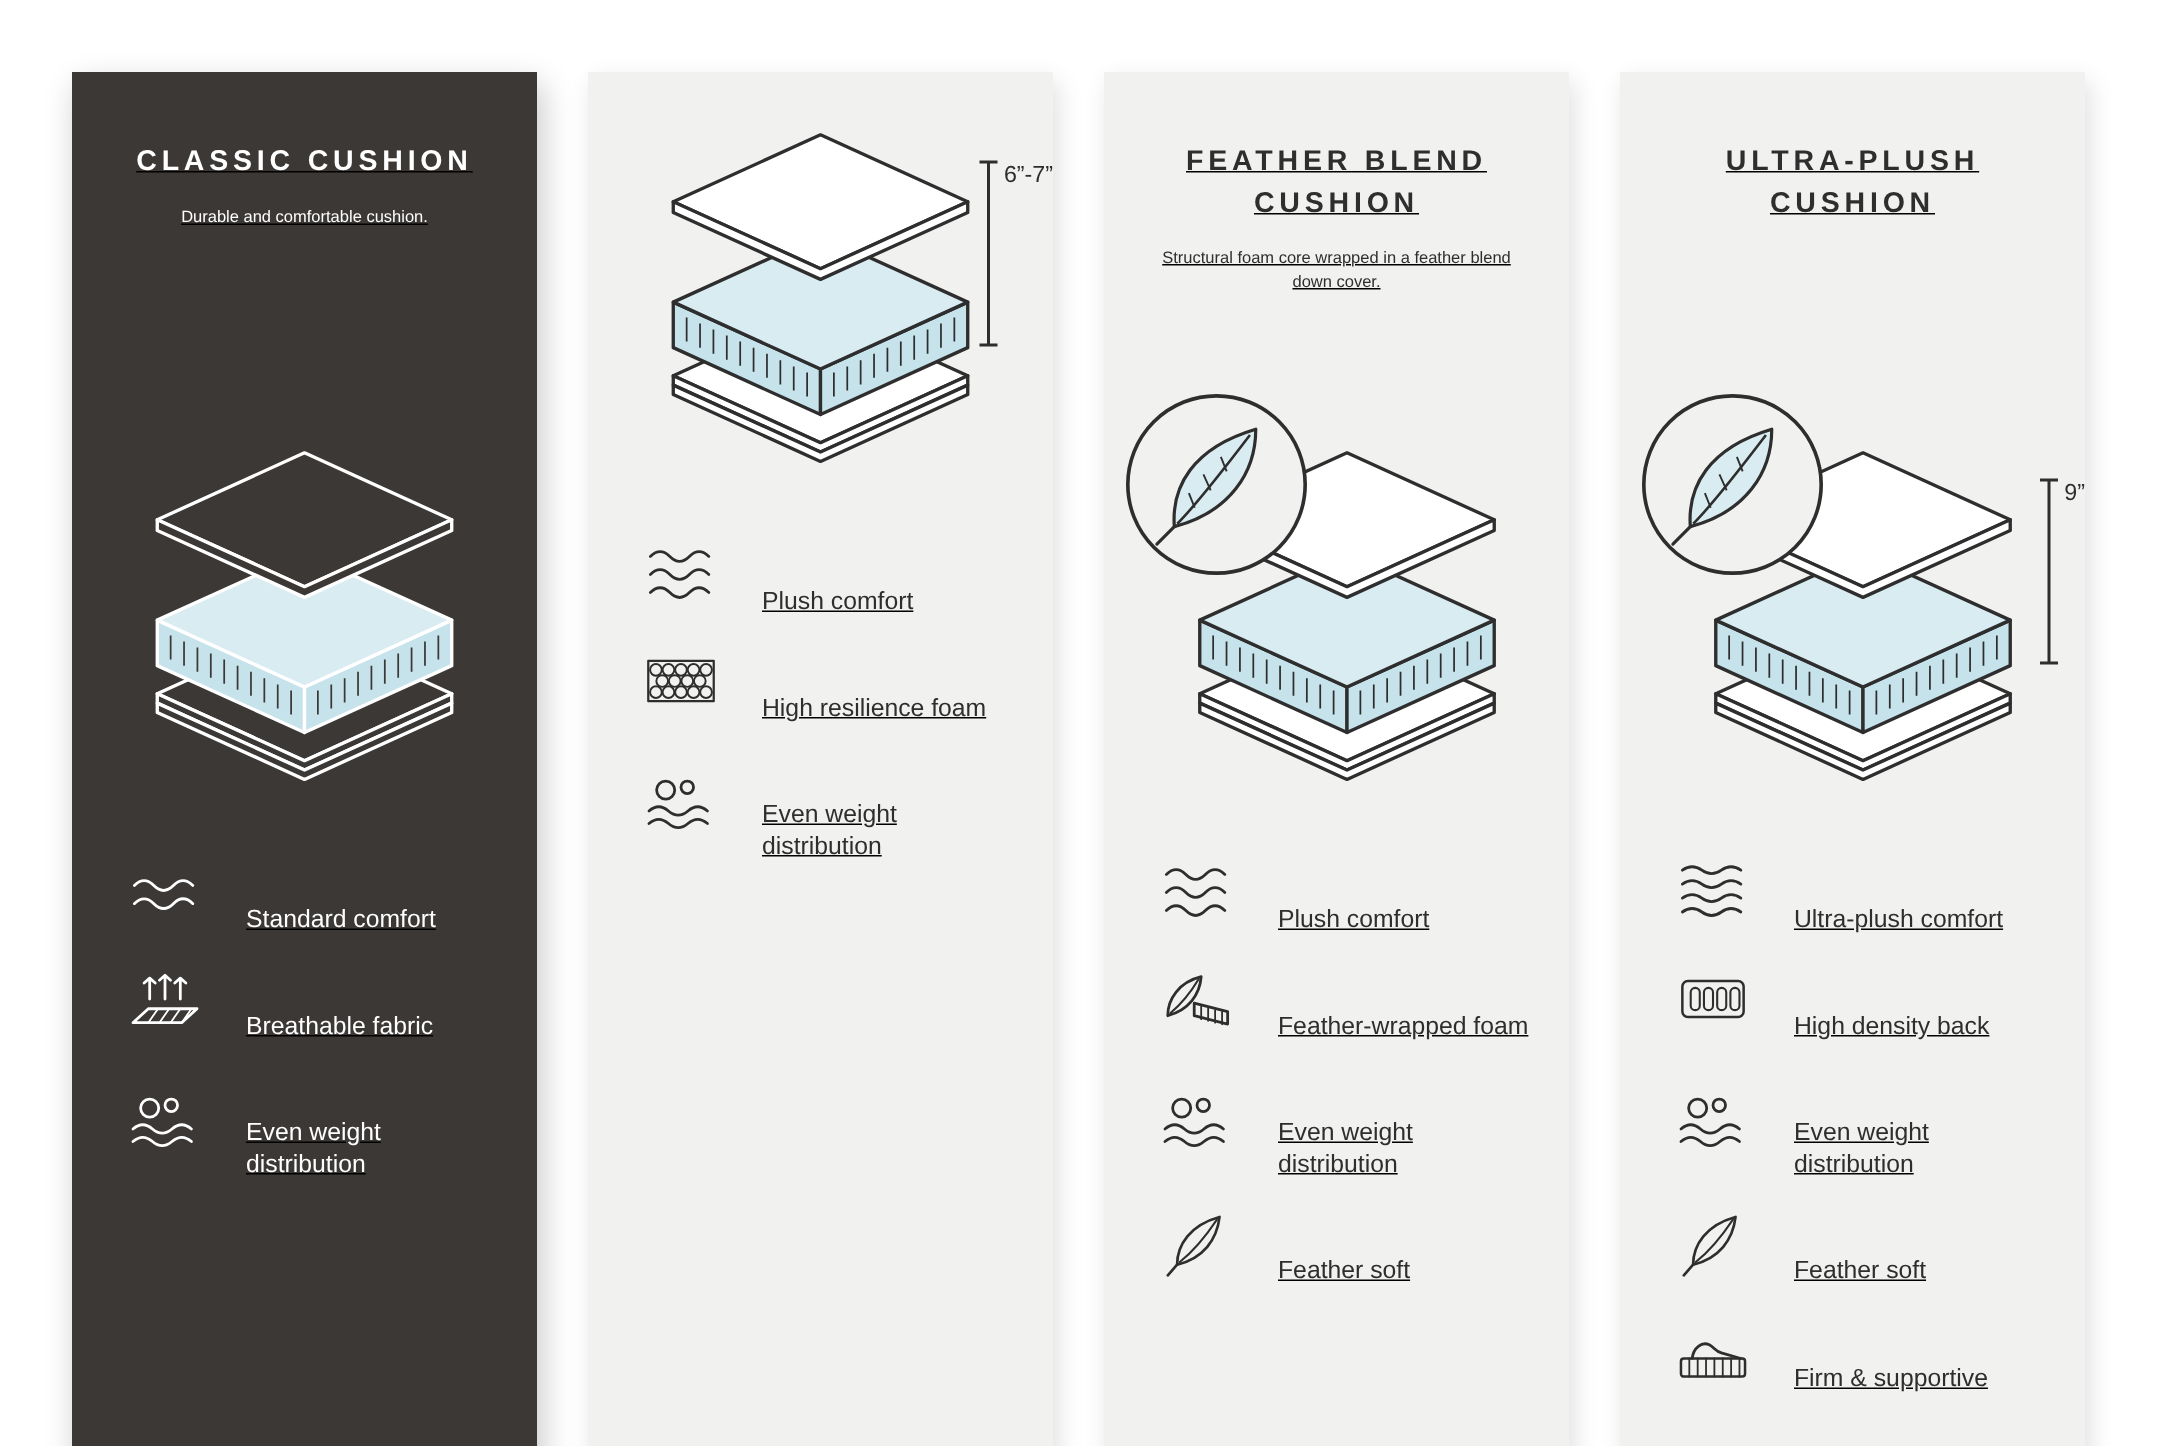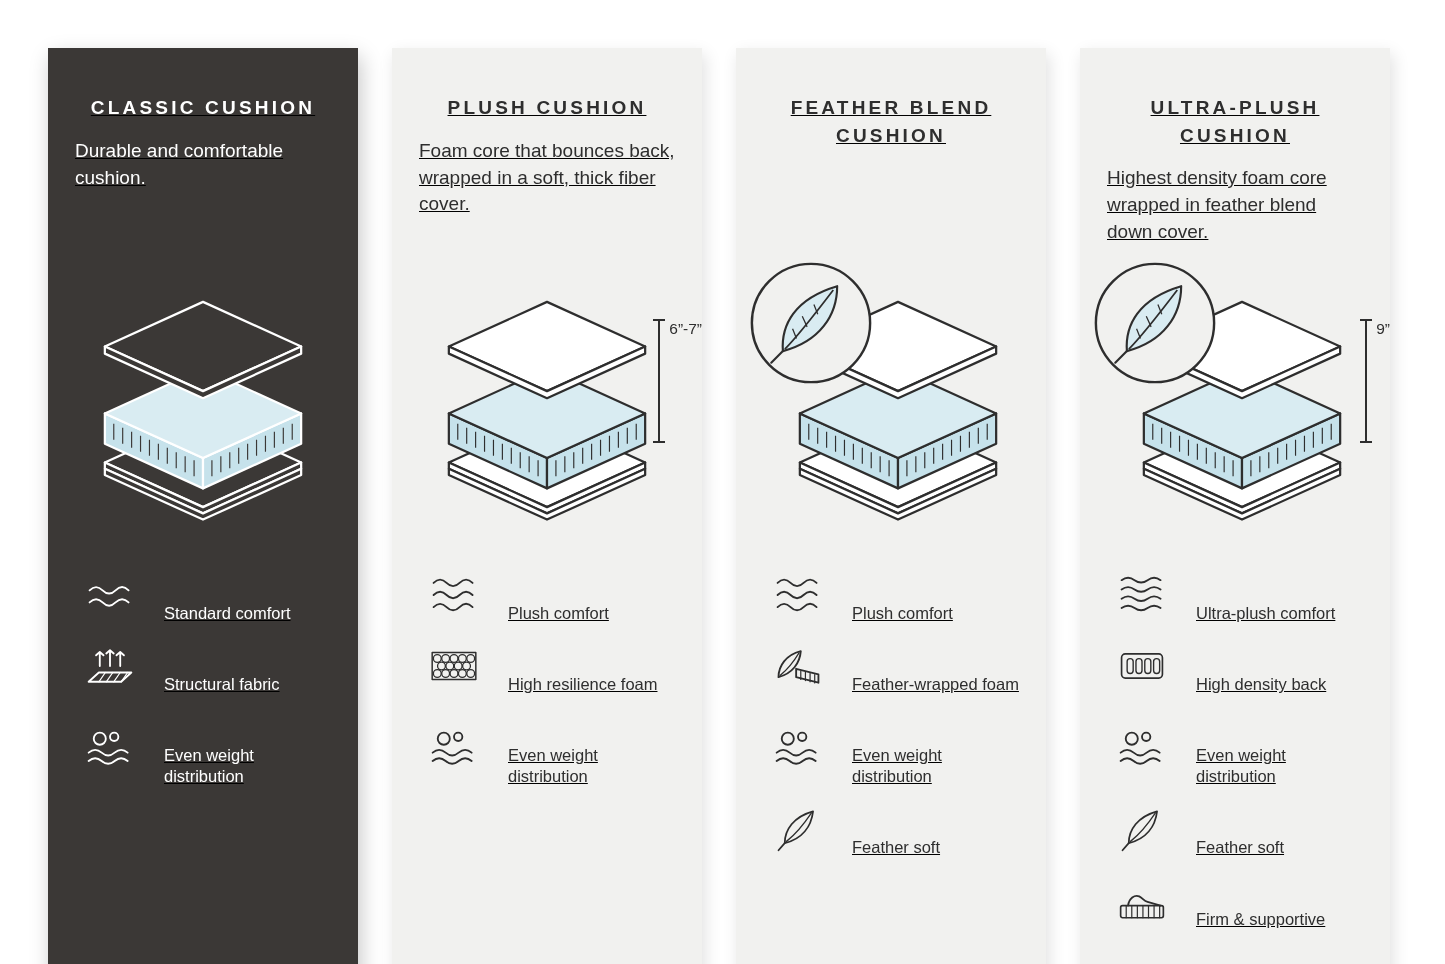--- a/index.html
+++ b/index.html
@@ -13,21 +13,21 @@
     background:var(--bg);box-shadow:3px 6px 16px rgba(0,0,0,.12);text-decoration:underline;
   }
   .panel--dark{--bg:#3B3836;--line:#FFFFFF;--text:#FFFFFF;--slab:#3B3836;--hatch:#3B3836;
     box-shadow:3px 8px 20px rgba(0,0,0,.22);}
   .panel--light{--bg:#F1F1EF;--line:#2E2E2E;--text:#2E2E2E;--slab:#FFFFFF;--hatch:#2E2E2E;}
   .p1{left:48px}.p2{left:392px}.p3{left:736px}.p4{left:1080px}
 
   .head{box-sizing:border-box;height:212px;padding-top:46px;}
   .title{font-size:19px;font-weight:bold;letter-spacing:3.2px;text-align:center;
     color:var(--text);line-height:1.45;max-width:272px;margin:0 auto;}
-  .desc{font-size:19px;color:var(--text);text-align:left;line-height:1.42;
+  .desc{font-size:11px;color:var(--text);text-align:center;line-height:1.42;
     max-width:256px;margin:16px auto 0;}
 
   .illus{height:288px;position:relative;display:flex;align-items:center;justify-content:center;}
   .cushion{width:232px;height:241px;display:block;}
   .has-badge .cushion{margin-left:14px;}
   .badge{position:absolute;left:12px;top:0;width:126px;height:126px;}
 
   .measure{position:absolute;right:0;top:60px;display:flex;align-items:flex-start;gap:9px;}
   .mline{width:2px;height:122px;background:#2E2E2E;position:relative;}
   .mline::before,.mline::after{content:"";position:absolute;left:-5px;width:12px;height:2px;background:#2E2E2E;}
@@ -159,36 +159,32 @@
     <div class="feature">
       <svg class="fi" viewBox="0 0 56 44">
           <use href="#i-waves2"></use>
         </svg>
       <div class="flabel">Standard comfort</div>
     </div>
     <div class="feature">
       <svg class="fi" viewBox="0 0 56 46">
           <use href="#i-breathable"></use>
         </svg>
-      <div class="flabel">Structural fabric</div>
+      <div class="flabel">Breathable fabric</div>
     </div>
     <div class="feature">
       <svg class="fi" viewBox="0 0 56 44">
           <use href="#i-weight"></use>
         </svg>
       <div class="flabel">Even weight distribution</div>
     </div>
   </div>
 </section>
 
 <section class="panel panel--light p2">
-  <div class="head">
-    <h2 class="title">PLUSH CUSHION</h2>
-    <p class="desc">Foam core that bounces back, wrapped in a soft, thick fiber cover.</p>
-  </div>
   <div class="illus">
     <svg class="cushion" viewBox="0 0 260 270">
         <use href="#cushion"></use>
       </svg>
     <div class="measure">
       <div class="mline"></div>
       <div class="mlabel">6”-7”</div>
     </div>
   </div>
   <div class="features">
@@ -209,20 +205,21 @@
           <use href="#i-weight"></use>
         </svg>
       <div class="flabel">Even weight distribution</div>
     </div>
   </div>
 </section>
 
 <section class="panel panel--light p3 has-badge">
   <div class="head">
     <h2 class="title">FEATHER BLEND CUSHION</h2>
+    <p class="desc">Structural foam core wrapped in a feather blend down cover.</p>
   </div>
   <div class="illus">
     <svg class="cushion" viewBox="0 0 260 270">
         <use href="#cushion"></use>
       </svg>
     <svg class="badge" viewBox="0 0 130 130">
         <use href="#featherbadge"></use>
       </svg>
   </div>
   <div class="features">
@@ -249,21 +246,20 @@
           <use href="#i-feather"></use>
         </svg>
       <div class="flabel">Feather soft</div>
     </div>
   </div>
 </section>
 
 <section class="panel panel--light p4 has-badge">
   <div class="head">
     <h2 class="title">ULTRA-PLUSH CUSHION</h2>
-    <p class="desc">Highest density foam core wrapped in feather blend down cover.</p>
   </div>
   <div class="illus">
     <svg class="cushion" viewBox="0 0 260 270">
         <use href="#cushion"></use>
       </svg>
     <svg class="badge" viewBox="0 0 130 130">
         <use href="#featherbadge"></use>
       </svg>
     <div class="measure">
       <div class="mline"></div>

